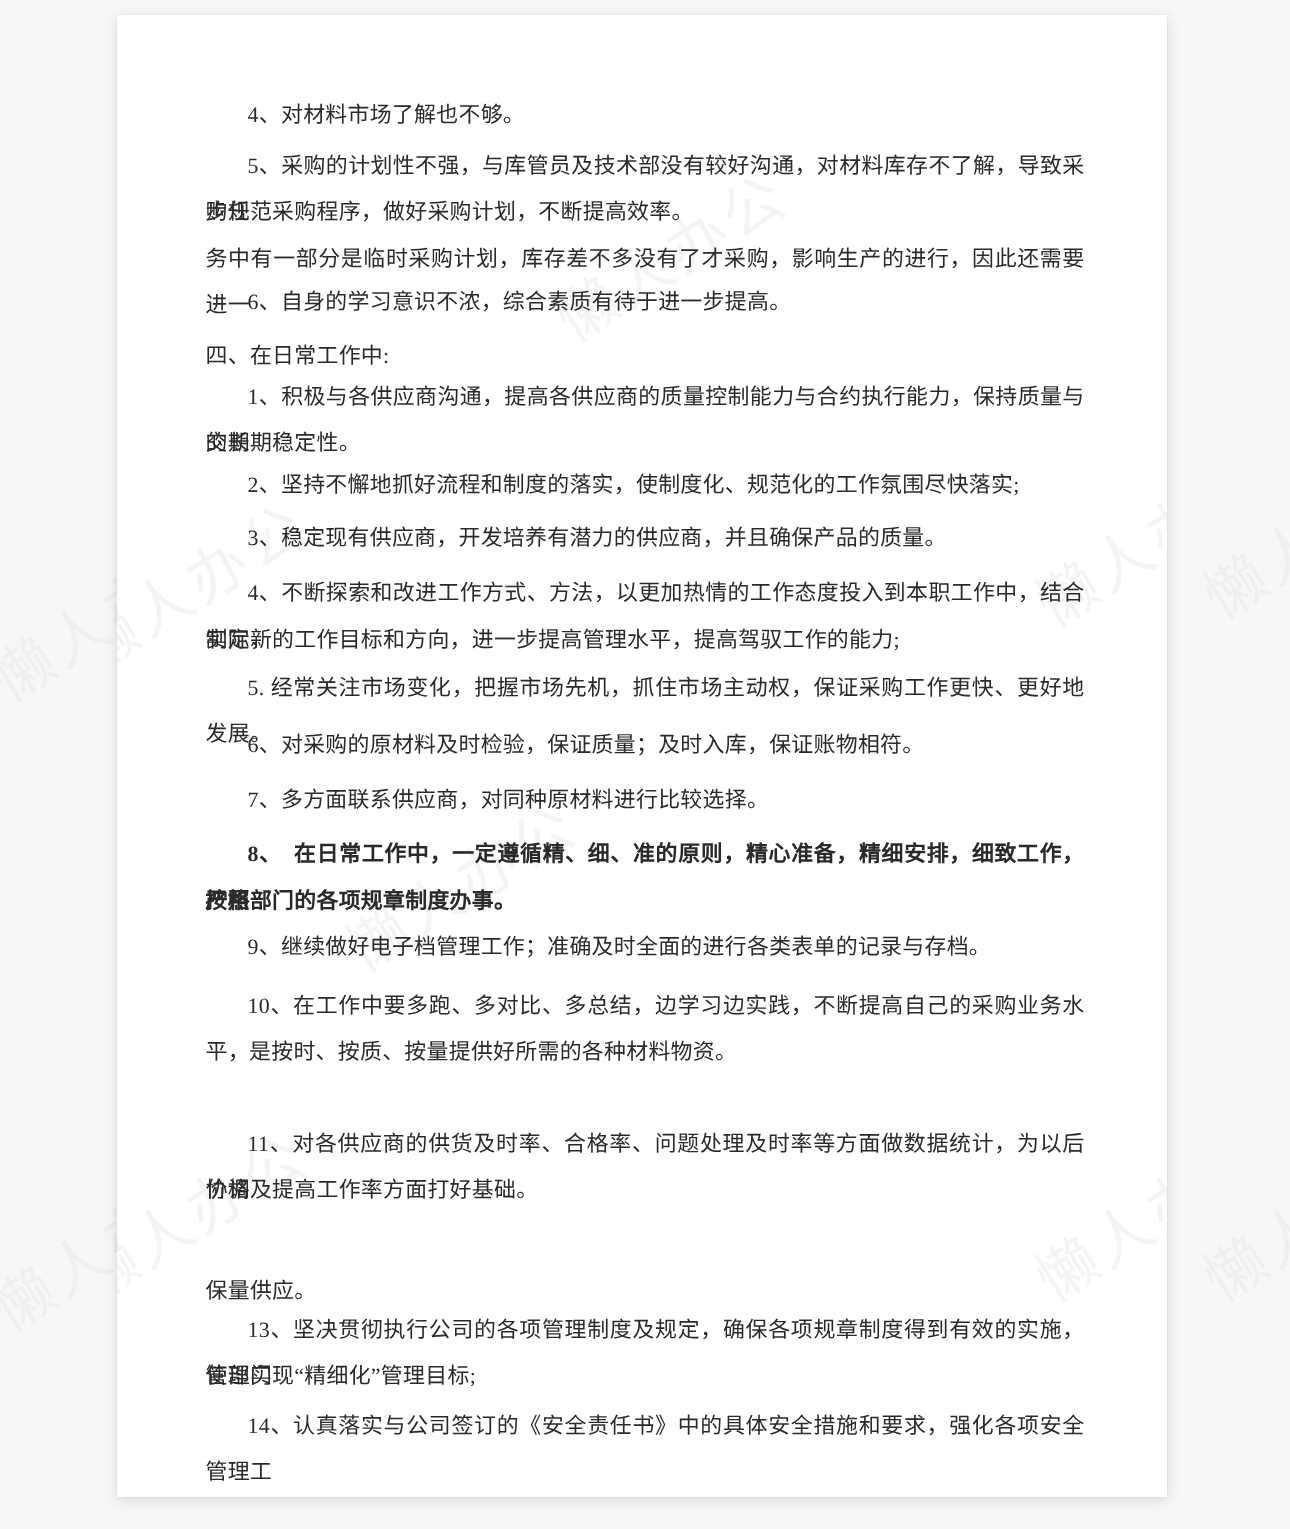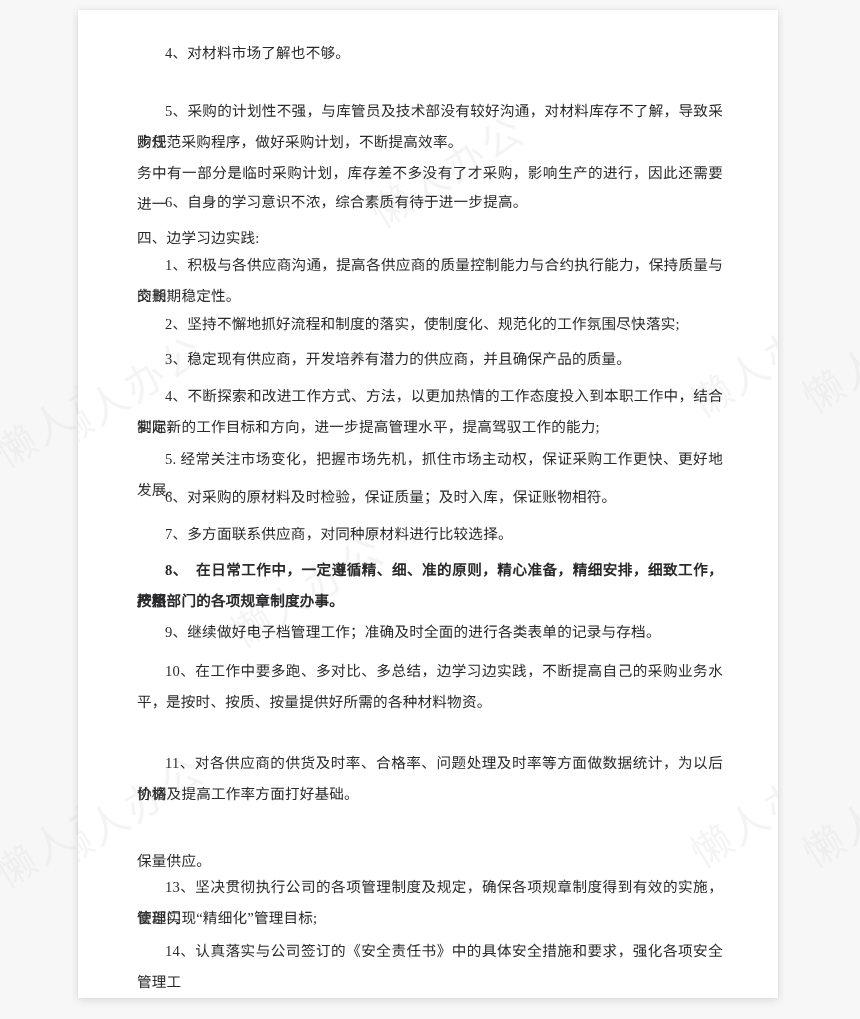--- a/index.html
+++ b/index.html
@@ -102,24 +102,24 @@
   <div class="wm-layer">
     <span class="wm" style="left:280px; top:180px;">懒人办公</span>
     <span class="wm" style="left:140px; top:600px;">懒人办公</span>
     <span class="wm" style="left:600px; top:370px;">懒人办公</span>
     <span class="wm" style="left:600px; top:820px;">懒人办公</span>
     <span class="wm" style="left:-40px; top:400px;">懒人办公</span>
     <span class="wm" style="left:-40px; top:820px;">懒人办公</span>
   </div>
 
   <div id="doc-body">
-      <div class="para indent" style="top: 28px;"><span class="ln" style="text-indent: 28px;">4、对材料市场了解也不够。</span></div>
+      <div class="para indent" style="top: 52px;"><span class="ln" style="text-indent: 28px;">4、对材料市场了解也不够。</span></div>
       <div class="para indent" style="top: 86px;"><span class="ln" style="text-indent: 28px;">5、采购的计划性不强，与库管员及技术部没有较好沟通，对材料库存不了解，导致采购任</span><span class="ln" style="text-indent: 0px;">步规范采购程序，做好采购计划，不断提高效率。</span><span class="ln" style="text-indent: 0px;">务中有一部分是临时采购计划，库存差不多没有了才采购，影响生产的进行，因此还需要进一</span></div>
       <div class="para indent" style="top: 177px;"><span class="ln" style="text-indent: 28px;">6、自身的学习意识不浓，综合素质有待于进一步提高。</span></div>
-      <div class="para heading" style="top: 213px;"><span class="ln">四、边学习边实践:</span></div>
+      <div class="para heading" style="top: 213px;"><span class="ln">四、在日常工作中:</span></div>
       <div class="para indent" style="top: 240px;"><span class="ln" style="text-indent: 28px;">1、积极与各供应商沟通，提高各供应商的质量控制能力与合约执行能力，保持质量与交期</span><span class="ln" style="text-indent: 0px;">的长期稳定性。</span></div>
       <div class="para indent" style="top: 299px;"><span class="ln" style="text-indent: 28px;">2、坚持不懈地抓好流程和制度的落实，使制度化、规范化的工作氛围尽快落实;</span></div>
       <div class="para indent" style="top: 334px;"><span class="ln" style="text-indent: 28px;">3、稳定现有供应商，开发培养有潜力的供应商，并且确保产品的质量。</span></div>
       <div class="para indent" style="top: 371px;"><span class="ln" style="text-indent: 28px;">4、不断探索和改进工作方式、方法，以更加热情的工作态度投入到本职工作中，结合实际，</span><span class="ln" style="text-indent: 0px;">制定新的工作目标和方向，进一步提高管理水平，提高驾驭工作的能力;</span></div>
       <div class="para indent" style="top: 434px;"><span class="ln" style="text-indent: 28px;">5. 经常关注市场变化，把握市场先机，抓住市场主动权，保证采购工作更快、更好地发展。</span></div>
       <div class="para indent" style="top: 472px;"><span class="ln" style="text-indent: 28px;">6、对采购的原材料及时检验，保证质量；及时入库，保证账物相符。</span></div>
       <div class="para indent" style="top: 509px;"><span class="ln" style="text-indent: 28px;">7、多方面联系供应商，对同种原材料进行比较选择。</span></div>
       <div class="para indent" style="top: 545px; font-weight: bold;"><span class="ln" style="text-indent: 28px;">8、  在日常工作中，一定遵循精、细、准的原则，精心准备，精细安排，细致工作，严格</span><span class="ln" style="text-indent: 0px;">按照部门的各项规章制度办事。</span></div>
       <div class="para indent" style="top: 607px;"><span class="ln" style="text-indent: 28px;">9、继续做好电子档管理工作；准确及时全面的进行各类表单的记录与存档。</span></div>
       <div class="para indent" style="top: 646px;"><span class="ln" style="text-indent: 28px;">10、在工作中要多跑、多对比、多总结，边学习边实践，不断提高自己的采购业务水平，</span><span class="ln" style="text-indent: 0px; margin-left: 29px;">是按时、按质、按量提供好所需的各种材料物资。</span></div>

